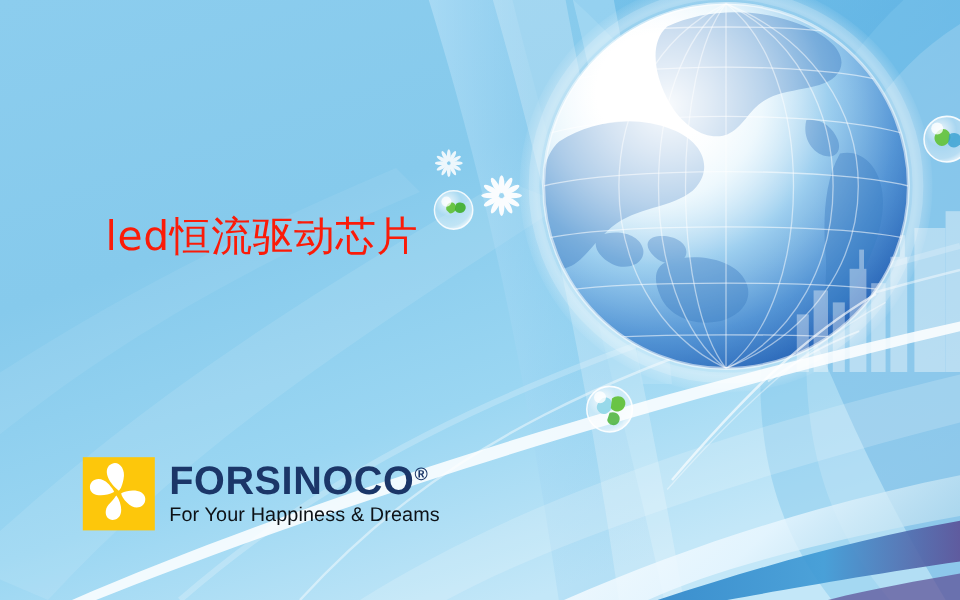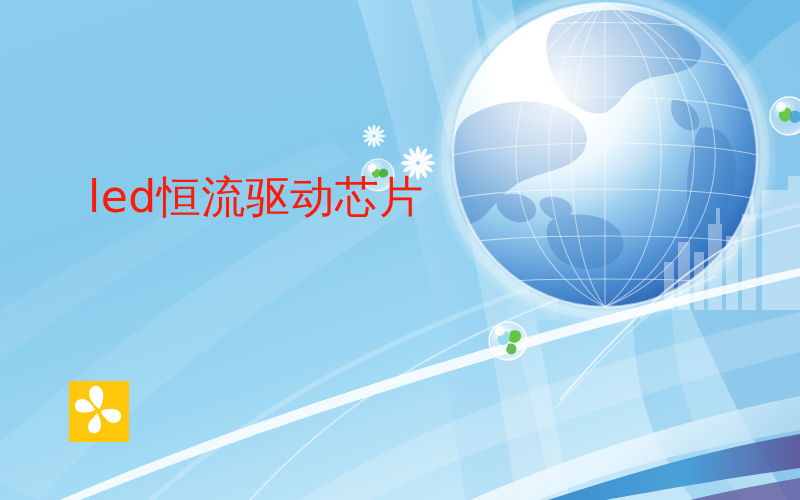--- a/index.html
+++ b/index.html
@@ -26,21 +26,21 @@
     display: block;
   }
 
   
   .headline {
     position: absolute;
     left: 88px;
     top: 168px;
     z-index: 40;
     color: #fb1b08;
-    font-size: 44px;
+    font-size: 34px;
     line-height: 58px;
     font-weight: 400;
     letter-spacing: 0.5px;
     white-space: nowrap;
     font-family: "DejaVu Sans", "Liberation Sans", sans-serif;
   }
   .headline .line2 {
     display: block;
     padding-left: 12px;
   }
@@ -341,15 +341,19 @@
     <div class="logo-mark">
       <svg width="60" height="61" viewBox="0 0 60 61" xmlns="http://www.w3.org/2000/svg">
         <g fill="#ffffff">
           <path d="M30,28 C22,22 17,12 22,7 C28,1 36,8 34,18 C33,23 32,26 30,28 Z"></path>
           <path d="M32,30 C40,26 51,27 52,34 C53,42 43,45 37,38 C34,35 32,32 32,30 Z"></path>
           <path d="M28,32 C33,39 34,50 27,52 C19,54 16,44 23,38 C26,35 27,33 28,32 Z"></path>
           <path d="M26,29 C18,33 7,33 6,26 C5,18 15,15 21,22 C24,25 26,28 26,29 Z"></path>
         </g>
       </svg>
     </div>
+    <div class="logo-text">
+      <div class="logo-word"><span>FORSINOCO</span><span class="reg">®</span></div>
+      <div class="logo-tagline">For Your Happiness &amp; Dreams</div>
+    </div>
   </div>
 
 </div>
 
 </body></html>

